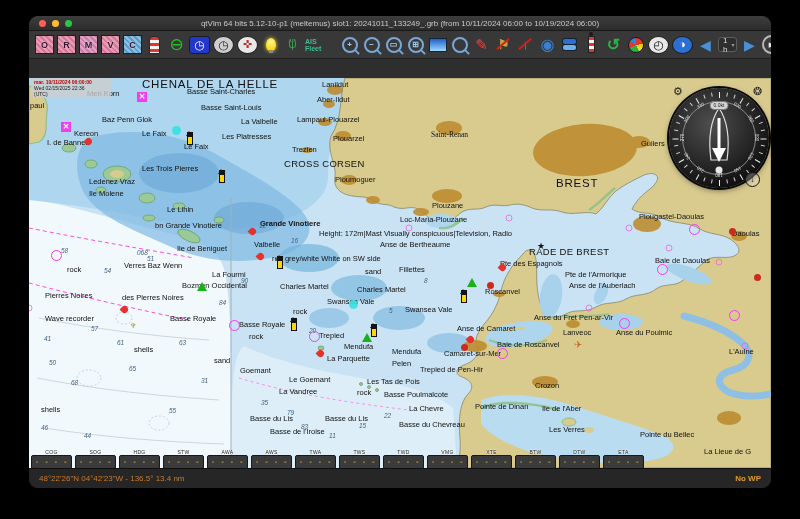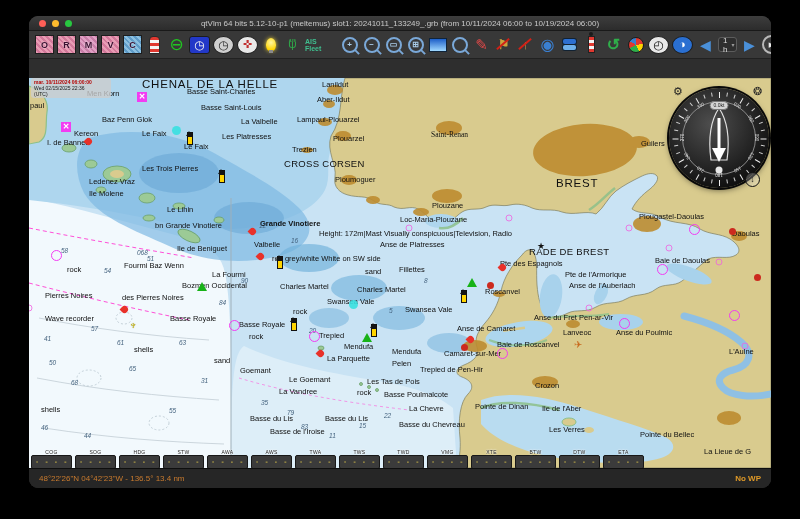--- a/index.html
+++ b/index.html
@@ -368,25 +368,25 @@
         <span class="ml lg" style="left: 527px; top: 100px;">BREST</span>
         <span class="ml" style="left: 403px; top: 124px;">Plouzane</span>
         <span class="ml" style="left: 138px; top: 128px;">Le Lihin</span>
         <span class="ml" style="left: 371px; top: 138px;">Loc-Maria-Plouzane</span>
         <span class="ml" style="left: 610px; top: 135px;">Plougastel-Daoulas</span>
         <span class="ml" style="left: 126px; top: 144px;">bn Grande Vinotiere</span>
         <span class="ml" style="left: 231px; top: 142px; font-weight: bold;">Grande Vinotiere</span>
         <span class="ml" style="left: 703px; top: 152px;">Daoulas</span>
         <span class="ml" style="left: 290px; top: 152px;">Height: 172m|Mast Visually conspicuous|Television, Radio</span>
         <span class="ml" style="left: 225px; top: 163px;">Valbelle</span>
-        <span class="ml" style="left: 351px; top: 163px;">Anse de Platresses</span>
+        <span class="ml" style="left: 351px; top: 163px;">Anse de Bertheaume</span>
         <span class="ml" style="left: 148px; top: 167px;">Ile de Beniguet</span>
         <span class="ml md" style="left: 500px; top: 169px;">RADE DE BREST</span>
         <span class="ml" style="left: 243px; top: 177px;">red grey/white White on SW side</span>
-        <span class="ml" style="left: 95px; top: 184px;">Fourmi Baz Wenn</span>
+        <span class="ml" style="left: 95px; top: 184px;">Verres Baz Wenn</span>
         <span class="ml" style="left: 471px; top: 182px;">Pte des Espagnols</span>
         <span class="ml" style="left: 626px; top: 179px;">Baie de Daoulas</span>
         <span class="ml" style="left: 336px; top: 190px;">sand</span>
         <span class="ml" style="left: 370px; top: 188px;">Fillettes</span>
         <span class="ml" style="left: 38px; top: 188px;">rock</span>
         <span class="ml" style="left: 183px; top: 193px;">La Fourmi</span>
         <span class="ml" style="left: 536px; top: 193px;">Pte de l'Armorique</span>
         <span class="ml" style="left: 153px; top: 204px;">Bozmen Occidental</span>
         <span class="ml" style="left: 540px; top: 204px;">Anse de l'Auberlach</span>
         <span class="ml" style="left: 251px; top: 205px;">Charles Martel</span>

